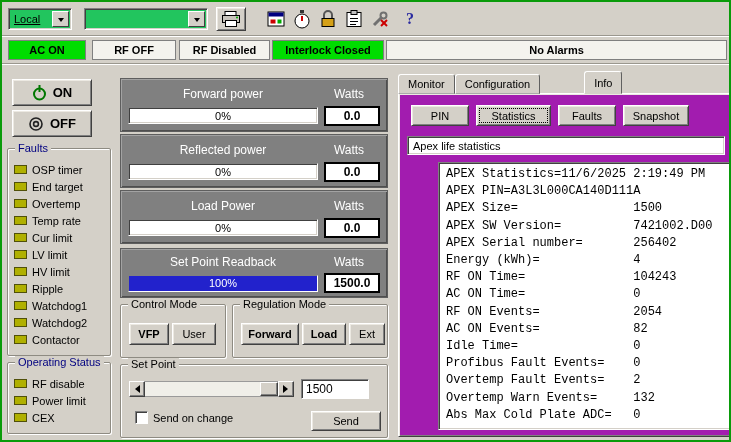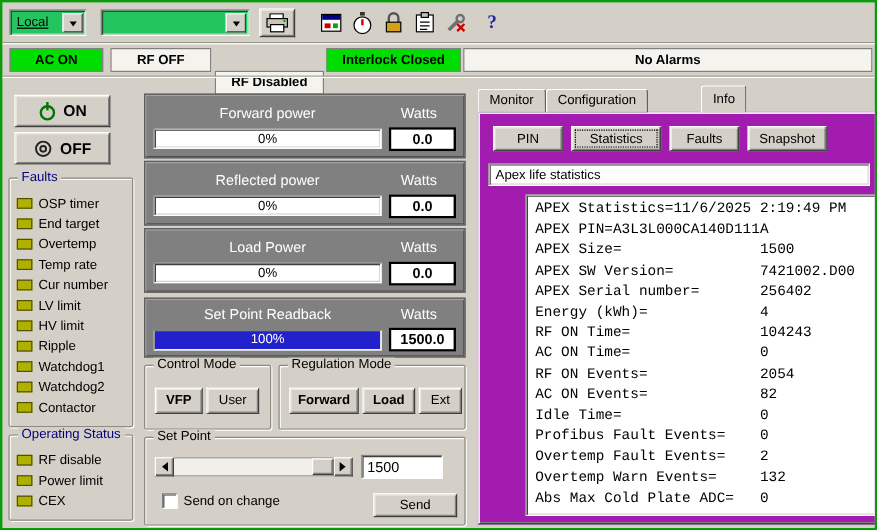--- a/index.html
+++ b/index.html
@@ -172,21 +172,21 @@
     </div>
     <div class="toolicon" style="left:396px;">
       <span class="help-glyph">?</span>
     </div>
   </div>
 
   <div class="hline" style="top:33px;"></div>
 
   <div class="status green" style="left:6px; width:78px;">AC ON</div>
   <div class="status" style="left:90px; width:84px;">RF OFF</div>
-  <div class="status" style="left:177px; width:91px;margin-top:19px;">RF Disabled</div>
+  <div class="status" style="left:177px; width:91px;">RF Disabled</div>
   <div class="status green" style="left:270px; width:112px;">Interlock Closed</div>
   <div class="status" style="left:384px; width:341px;">No Alarms</div>
 
   <div class="hline" style="top:61px;"></div>
 
   <div class="btn bold" style="left:10px; top:77px; width:80px; height:27px; gap:6px; font-size:13px;">
     <svg width="15" height="16">
       <circle cx="7.5" cy="9" r="5.5" fill="none" stroke="#007700" stroke-width="2"></circle>
       <rect x="6.5" y="0" width="2" height="7" fill="#007700"></rect>
     </svg>
@@ -213,21 +213,21 @@
     <div class="led-row">
         <span class="led"></span>
         <span class="led-label">Overtemp</span>
       </div>
     <div class="led-row">
         <span class="led"></span>
         <span class="led-label">Temp rate</span>
       </div>
     <div class="led-row">
         <span class="led"></span>
-        <span class="led-label">Cur number</span>
+        <span class="led-label">Cur limit</span>
       </div>
     <div class="led-row">
         <span class="led"></span>
         <span class="led-label">LV limit</span>
       </div>
     <div class="led-row">
         <span class="led"></span>
         <span class="led-label">HV limit</span>
       </div>
     <div class="led-row">

